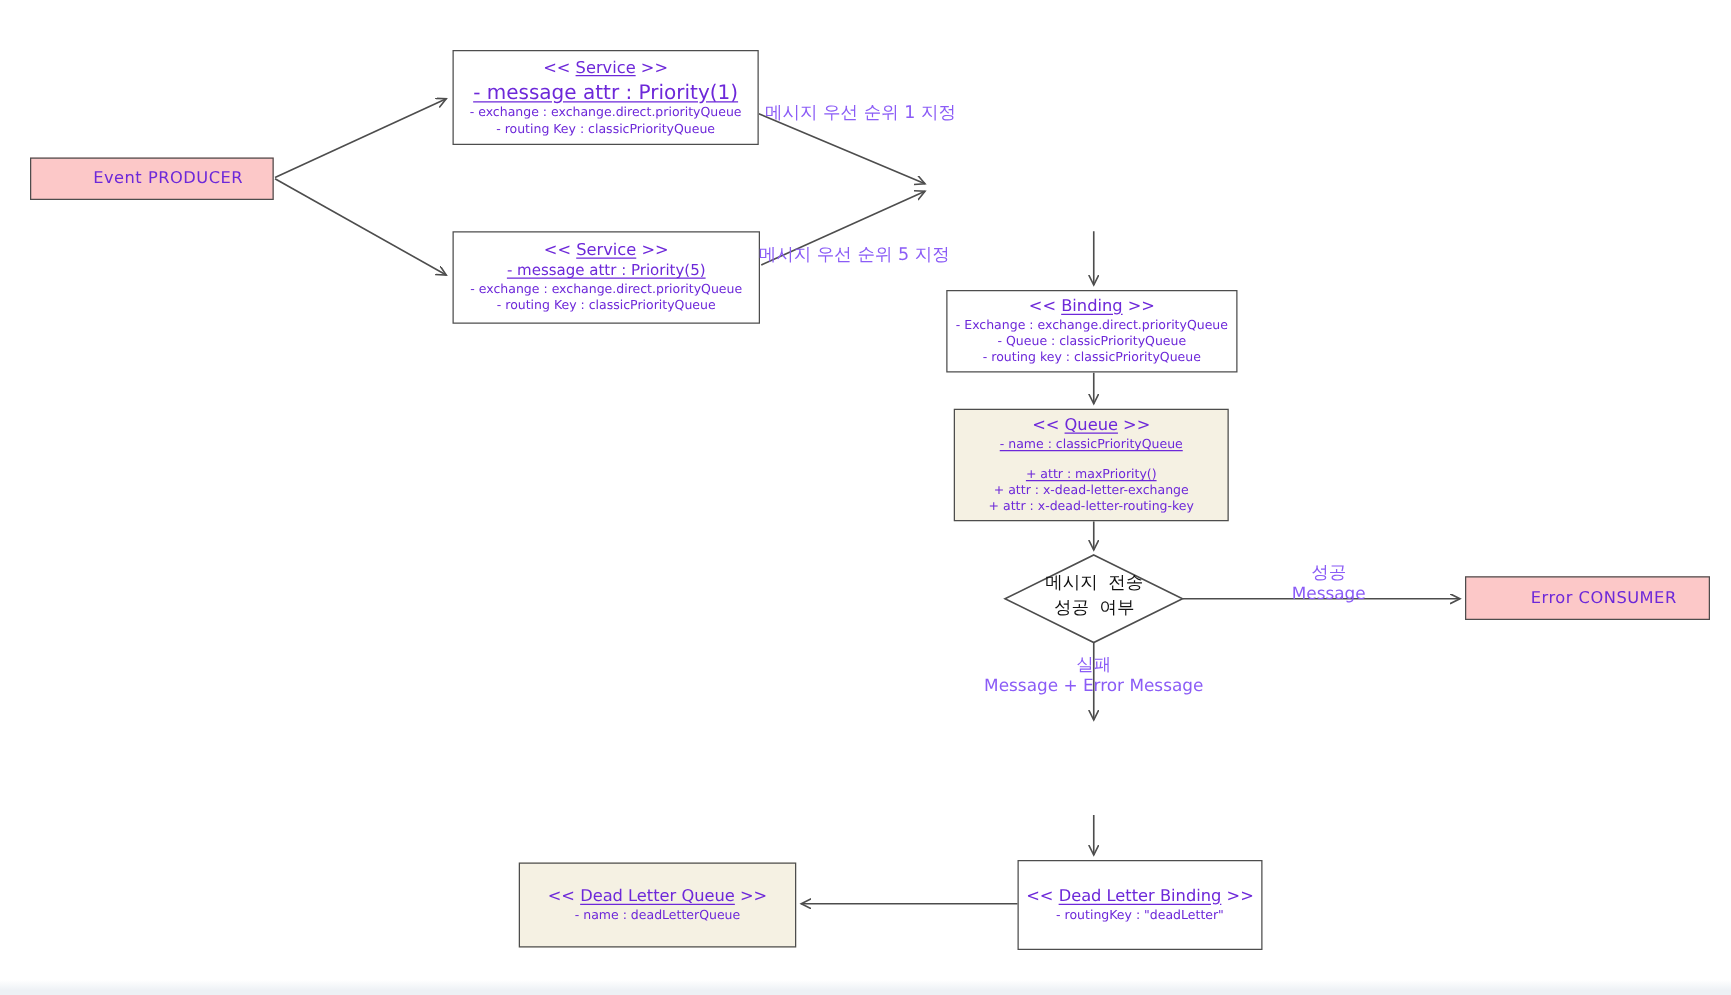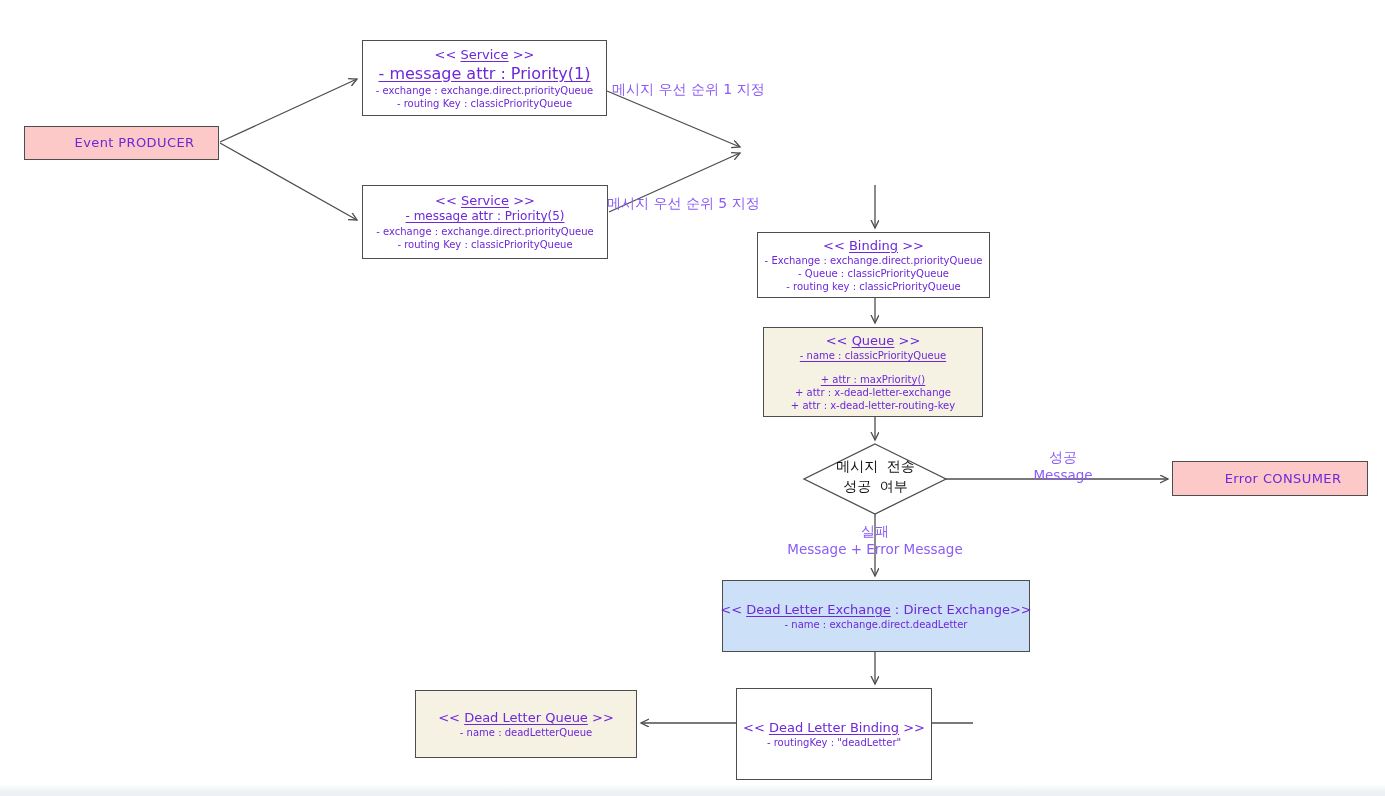--- a/index.html
+++ b/index.html
@@ -89,26 +89,22 @@
 
   <div class="decision-text">
     <div>메시지 전송</div>
     <div>성공 여부</div>
   </div>
 
   <div class="node pink" style="left:1172px;top:461px;width:196px;height:35px">
     <div class="plain-label">Error CONSUMER</div>
   </div>
 
-  <div class="node blue" style="left:722px;top:580px;width:308px;height:72px">
-    <div class="ttl"><span>&lt;&lt; </span><span class="u">Dead Letter Exchange</span><span> : Direct Exchange&gt;&gt;</span></div>
-    <div class="attr">- name : exchange.direct.deadLetter</div>
-  </div>
 
-  <div class="node" style="left:736px;top:688px;width:196px;height:92px">
+  <div class="node" style="left:814px;top:688px;width:196px;height:72px">
     <div class="ttl"><span>&lt;&lt; </span><span class="u">Dead Letter Binding</span><span> &gt;&gt;</span></div>
     <div class="attr">- routingKey : "deadLetter"</div>
   </div>
 
   <div class="node cream" style="left:415px;top:690px;width:222px;height:68px">
     <div class="ttl"><span>&lt;&lt; </span><span class="u">Dead Letter Queue</span><span> &gt;&gt;</span></div>
     <div class="attr">- name : deadLetterQueue</div>
   </div>
 
   <div class="edge-label kr" style="left:612px;top:81px">메시지 우선 순위 1 지정</div>

